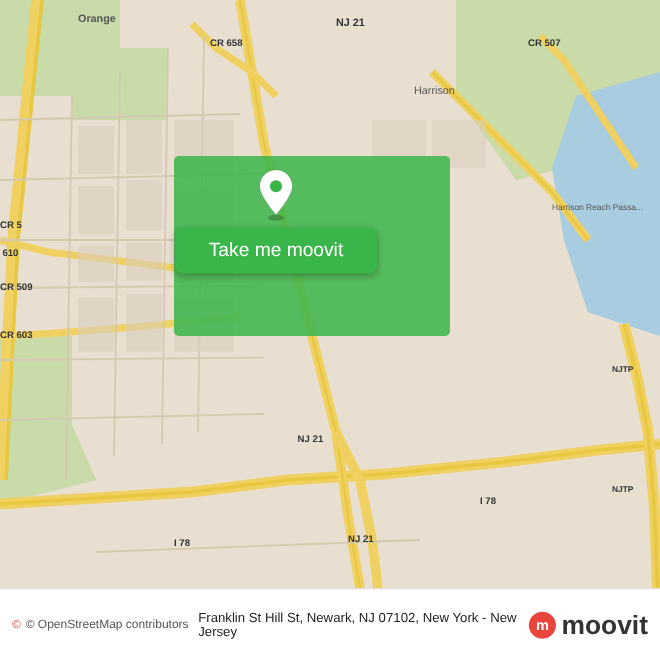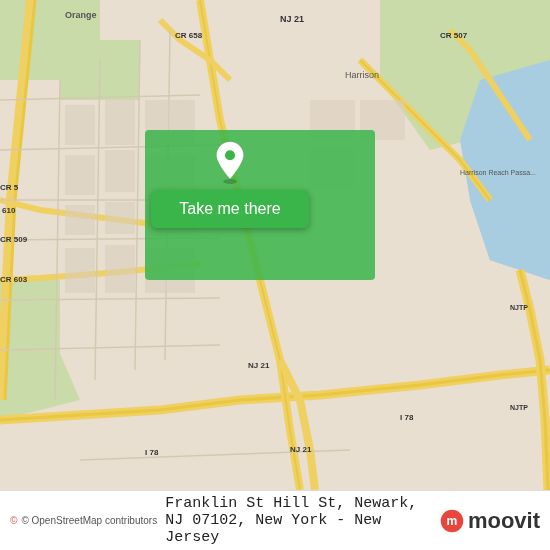--- a/index.html
+++ b/index.html
@@ -77,25 +77,24 @@
       font-size: 10px;
       color: #555;
     }
 
     #osm-logo {
       color: #e25b56;
       font-size: 10px;
     }
 
     #address-text {
-      font-size: 15px;
+      font-size: 11px;
       color: #222;
       flex: 1;
       padding: 0 8px;
-      font-family: Liberation Mono, monospace;
     }
 
     #moovit-logo {
       display: flex;
       align-items: center;
       gap: 3px;
       font-size: 18px;
       font-weight: bold;
       color: #333;
     }
@@ -200,21 +199,21 @@
   </svg>
 
   <div id="button-overlay">
 
     <svg id="location-pin" viewBox="0 0 44 52" xmlns="http://www.w3.org/2000/svg">
       <ellipse cx="22" cy="49" rx="8" ry="3" fill="rgba(0,0,0,0.2)"></ellipse>
       <path d="M22 2 C13 2 6 9 6 18 C6 28 22 46 22 46 C22 46 38 28 38 18 C38 9 31 2 22 2 Z" fill="white" stroke="rgba(0,0,0,0.1)" stroke-width="1"></path>
       <circle cx="22" cy="18" r="6" fill="#3ab54a"></circle>
     </svg>
 
-    <button id="take-me-there-btn">Take me there</button>
+    <button id="take-me-there-btn">Take me moovit</button>
   </div>
 </div>
 
 <div id="bottom-bar">
   <div id="bottom-left">
     <span id="osm-logo">©</span>
     <span>© OpenStreetMap contributors</span>
   </div>
 
   <span id="address-text">Franklin St Hill St, Newark, NJ 07102, New York - New Jersey</span>

